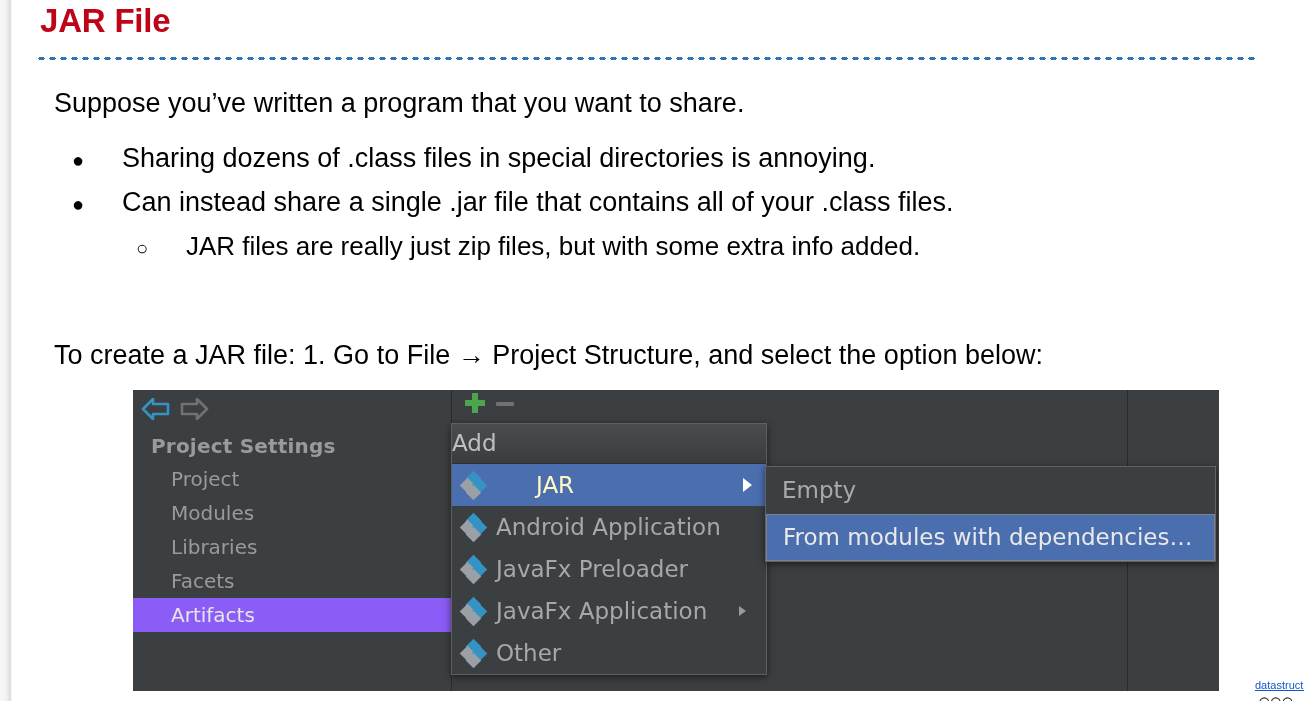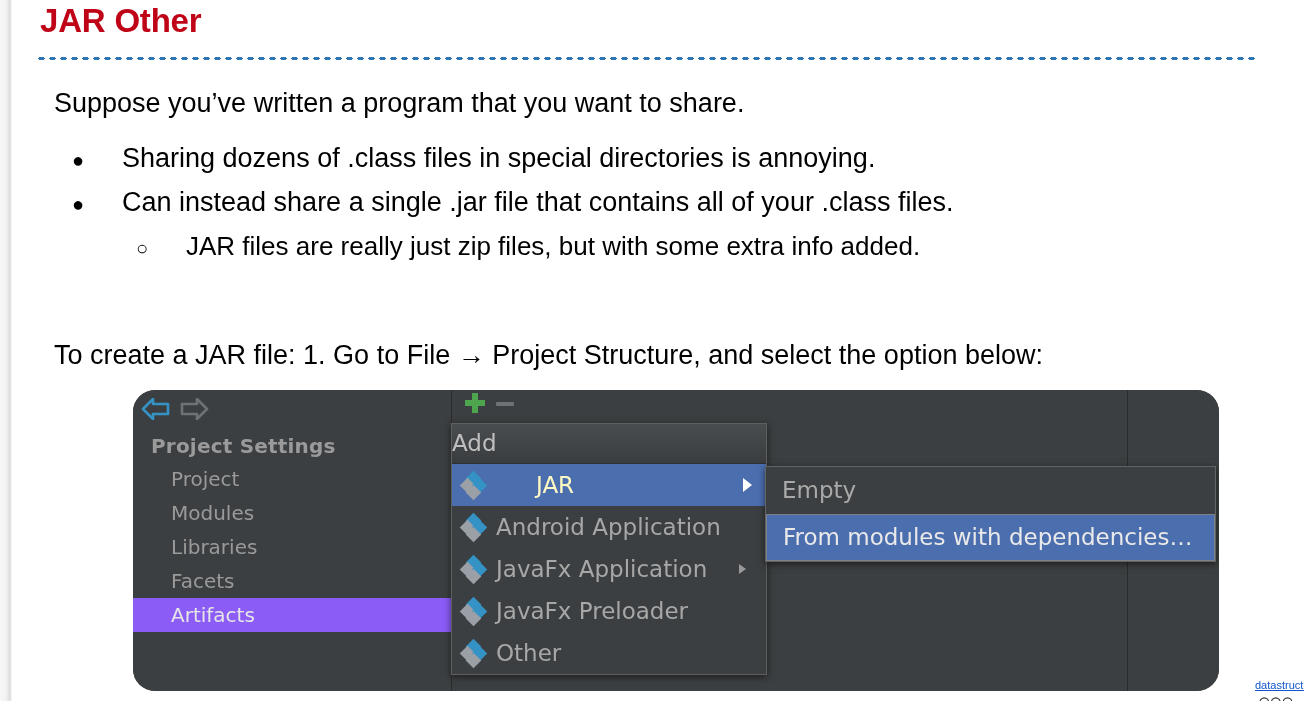--- a/index.html
+++ b/index.html
@@ -95,21 +95,20 @@
   
   #ij {
     position: absolute;
     left: 133px;
     top: 390px;
     width: 1086px;
     height: 301px;
     background: #3C3F41;
     overflow: hidden;
     font-family: "DejaVu Sans", sans-serif;
-    border-radius: 22px;
   }
   #ij-sidebar {
     position: absolute;
     left: 0; top: 0;
     width: 318px; height: 301px;
     background: #3C3F41;
     border-right: 1px solid #2B2B2B;
   }
   #ij-main {
     position: absolute;
@@ -295,21 +294,21 @@
     white-space: nowrap;
   }
 </style>
 </head>
 <body>
 
 <div id="slide">
 
   <div id="gutter-left"></div>
 
-  <div id="title">JAR Other</div>
+  <div id="title">JAR File</div>
 
   <div id="divider"></div>
 
   <div class="body-line" id="lead">Suppose you’ve written a program that you want to share.</div>
 
   <div class="bullet-row" id="b1">
     <span class="marker">●</span>
     <span class="txt">Sharing dozens of .class files in special directories is annoying.</span>
   </div>
   <div class="bullet-row" id="b2">
@@ -388,32 +387,32 @@
         <span class="mi-label">Android Application</span>
       </div>
 
       <div class="menu-item">
         <span class="diamond-icon">
           <i class="d-top"></i>
             <i class="d-left"></i>
             <i class="d-right"></i>
             <i class="d-bot"></i>
         </span>
-        <span class="mi-label">JavaFx Application</span>
-        <span class="mi-arrow small"></span>
+        <span class="mi-label">JavaFx Preloader</span>
       </div>
 
       <div class="menu-item">
         <span class="diamond-icon">
           <i class="d-top"></i>
             <i class="d-left"></i>
             <i class="d-right"></i>
             <i class="d-bot"></i>
         </span>
-        <span class="mi-label">JavaFx Preloader</span>
+        <span class="mi-label">JavaFx Application</span>
+        <span class="mi-arrow small"></span>
       </div>
 
       <div class="menu-item">
         <span class="diamond-icon">
           <i class="d-top"></i>
             <i class="d-left"></i>
             <i class="d-right"></i>
             <i class="d-bot"></i>
         </span>
         <span class="mi-label">Other</span>

